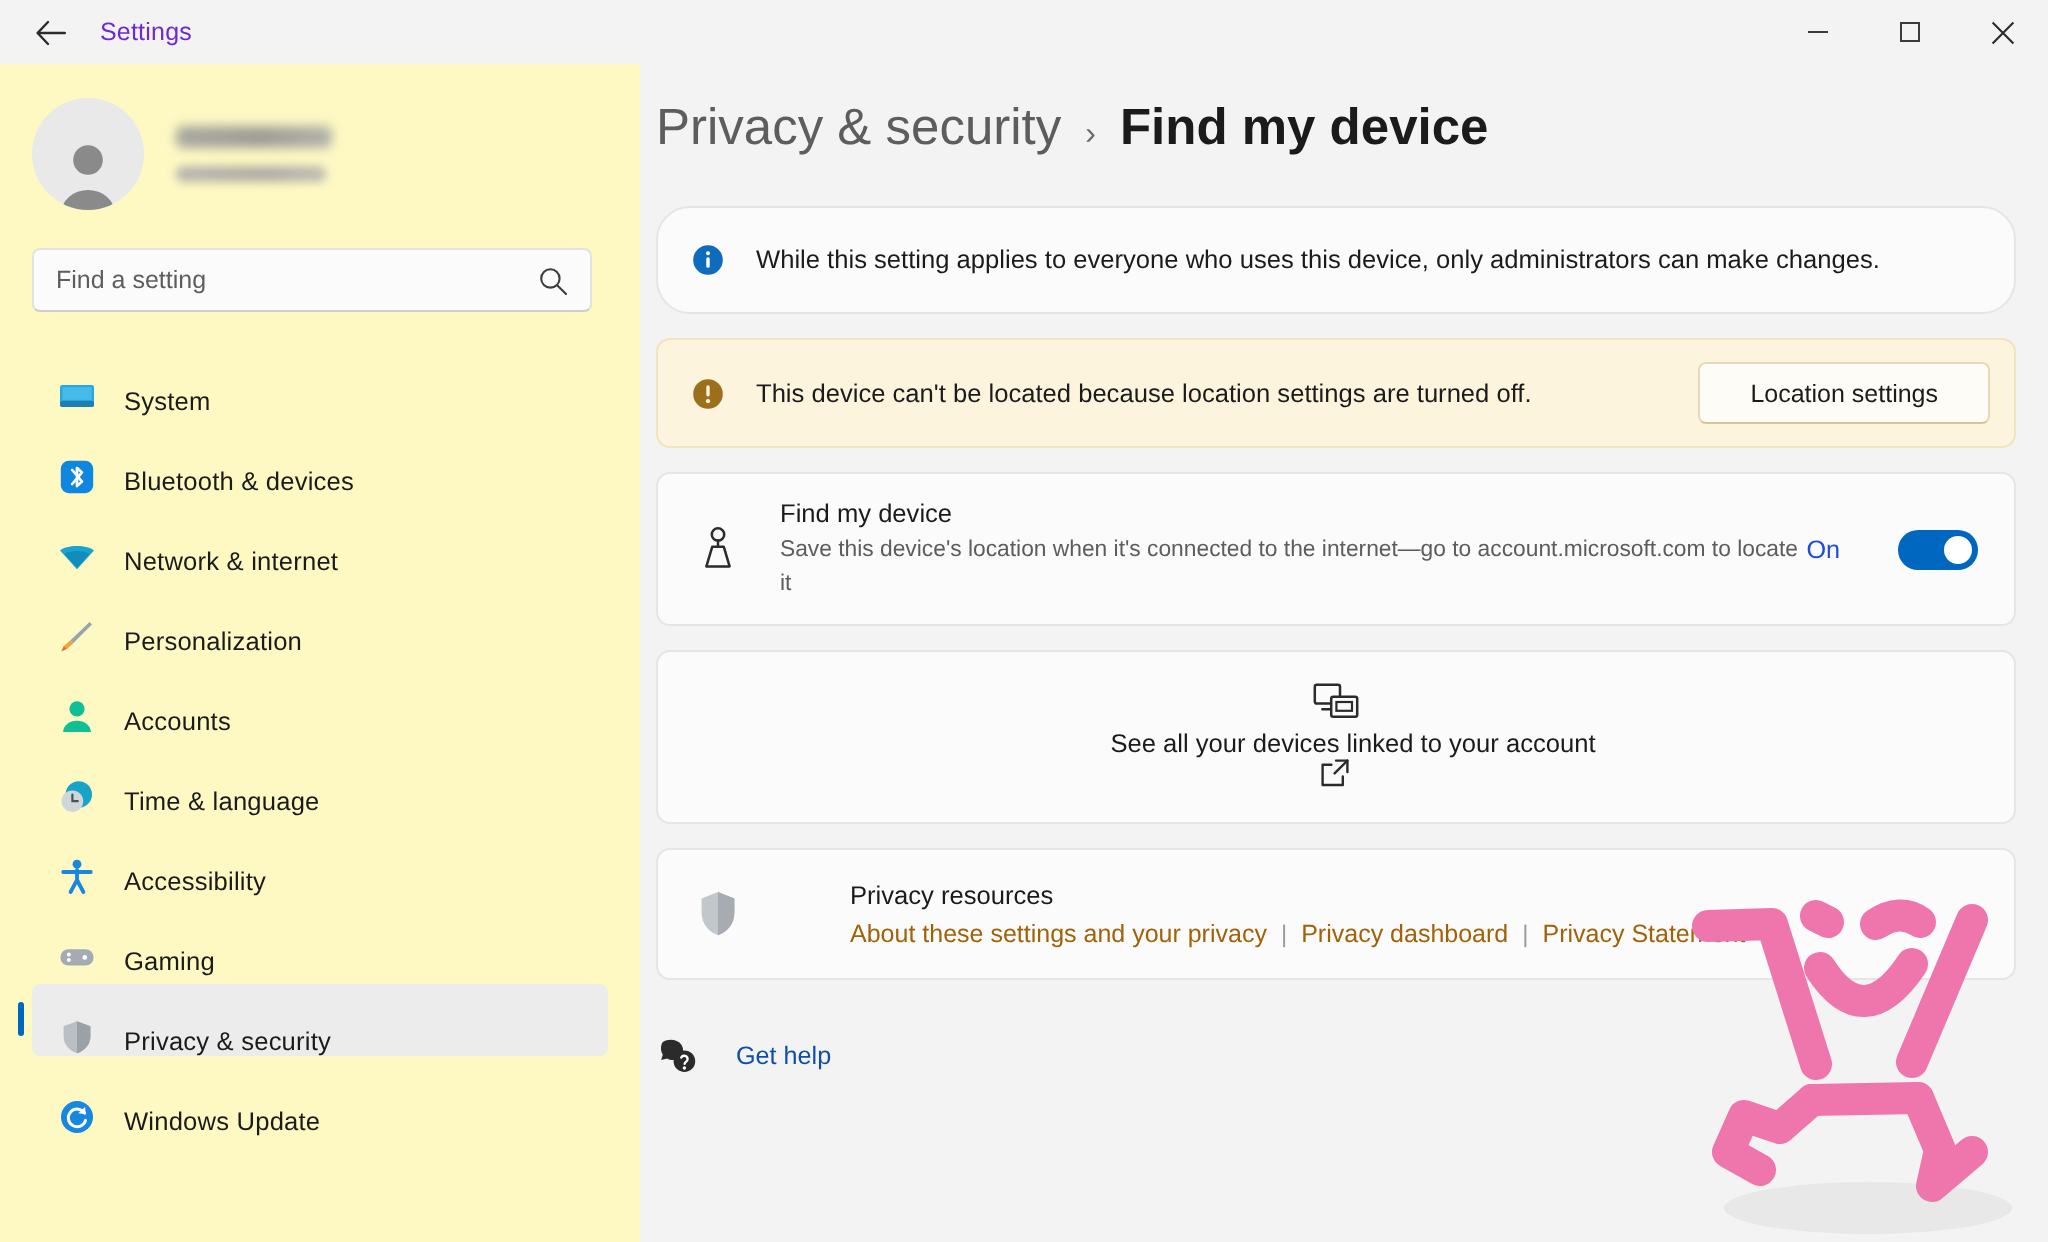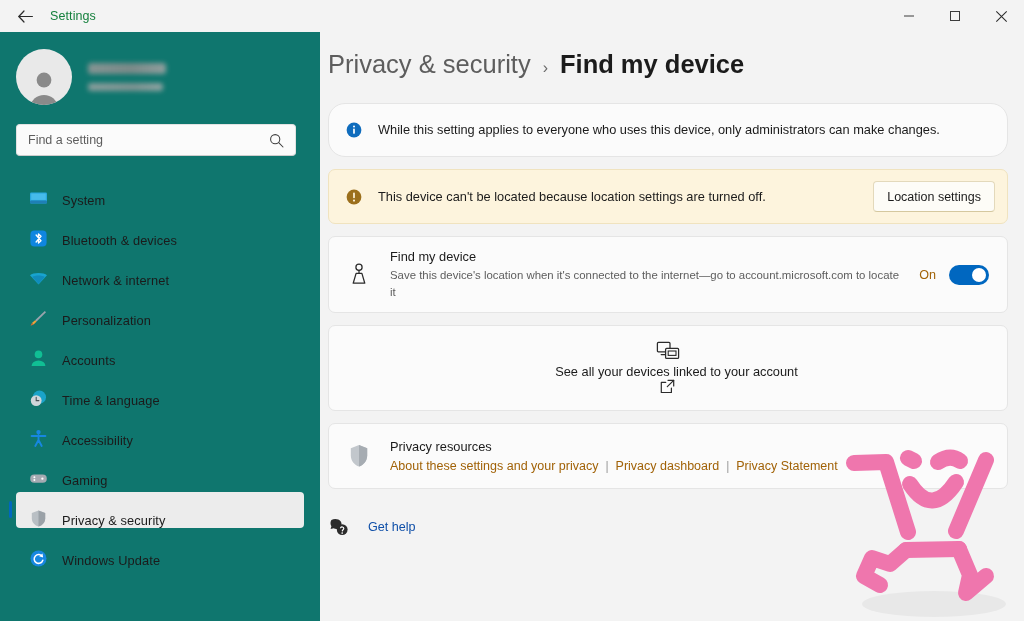--- a/index.html
+++ b/index.html
@@ -19,34 +19,34 @@
     display: flex; align-items: center;
     background: #f3f3f3;
   }
   .back-btn {
     width: 38px; height: 32px; margin-left: 6px;
     display: flex; align-items: center; justify-content: center;
     border-radius: 4px;
   }
   .back-arrow { width: 17px; height: 17px; display: block; }
   .app-title {
-    font-size: 12.5px; color: #15803d; margin-left: 6px; letter-spacing: .1px;
+    font-size: 12.5px; color: #6d28d9; margin-left: 6px; letter-spacing: .1px;
   }
   .wincontrols {
     position: absolute; right: 0; top: 0; height: 32px; display: flex;
   }
   .wc {
     width: 46px; height: 32px; display: flex; align-items: center; justify-content: center;
   }
   .wc svg { display: block; }
 
   
   .sidebar {
     position: absolute; left: 0; top: 32px; width: 320px; height: 589px;
-    background: #0f766e;
+    background: #fef9c3;
   }
   .account {
     display: flex; align-items: center; height: 66px;
     margin: 12px 0 0 16px;
   }
   .avatar {
     width: 56px; height: 56px; border-radius: 50%;
     background: #e9e9e9;
     display: flex; align-items: flex-end; justify-content: center;
     overflow: hidden; flex: none;
@@ -133,54 +133,54 @@
     background: #fdf4dd; border: 1px solid #f0e3bf;
     display: flex; align-items: center;
     padding: 11px 12px 11px 17px;
   }
   .banner-warn .txt {
     margin-left: 16px; font-size: 12.8px; color: #1b1b1b; flex: 1;
   }
   .btn-location {
     background: #fdfcf7; border: 1px solid #e3d9bb;
     border-bottom-color: #d5c89f;
-    border-radius: 4px; height: 31px; padding: 0 13px;
+    border-radius: 4px; height: 31px; padding: 0 25px;
     font-family: inherit; font-size: 12.5px; color: #1b1b1b;
   }
 
   .row-card {
     margin-top: 12px;
     display: flex; align-items: center;
     padding: 12px 18px 12px 17px; min-height: 68px;
   }
   .row-ico { width: 26px; height: 26px; flex: none; display:flex; align-items:center; justify-content:center;}
   .row-body { margin-left: 18px; flex: 1; }
   .row-title { font-size: 12.8px; color: #1b1b1b; margin-bottom: 3px; }
   .row-desc {
     font-size: 11.4px; color: #5d5d5d; line-height: 1.45; max-width: 515px;
   }
   .toggle-wrap { display: flex; align-items: center; flex: none; }
-  .toggle-state { font-size: 12.6px; color: #a16207; margin-right: 13px; }
+  .toggle-state { font-size: 12.6px; color: #1d4ed8; margin-right: 29px; }
   .toggle {
     width: 40px; height: 20px; border-radius: 11px;
     background: #0067c0; position: relative;
   }
   .toggle .knob {
     position: absolute; right: 3px; top: 3px;
     width: 14px; height: 14px; border-radius: 50%; background: #ffffff;
   }
 
   .row-link { min-height: 56px; flex-direction: column; }
   .row-link .row-title { margin-bottom: 0; }
   .ext-icon { flex: none; }
 
   .privacy-card {
     margin-top: 12px;
     display: flex; align-items: center;
-    padding: 15px 18px 15px 17px; min-height: 62px;
+    padding: 15px 18px 15px 17px; min-height: 62px; gap: 35px;
   }
   .privacy-body { margin-left: 18px; }
   .privacy-title { font-size: 12.8px; color: #1b1b1b; margin-bottom: 5px; }
   .privacy-links { display: flex; align-items: center; font-size: 12.5px; }
   .privacy-links a { color: #a16207; text-decoration: none; }
   .plink-sep { color: #9a9a9a; margin: 0 7px; font-size: 12px; }
 
   .gethelp {
     display: flex; align-items: center; margin: 27px 0 0 8px;
   }

